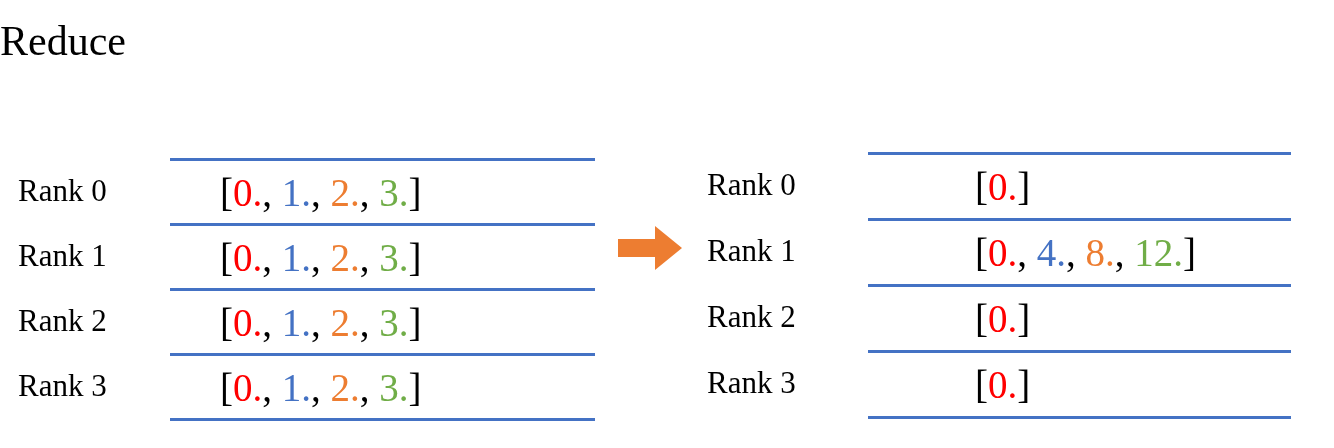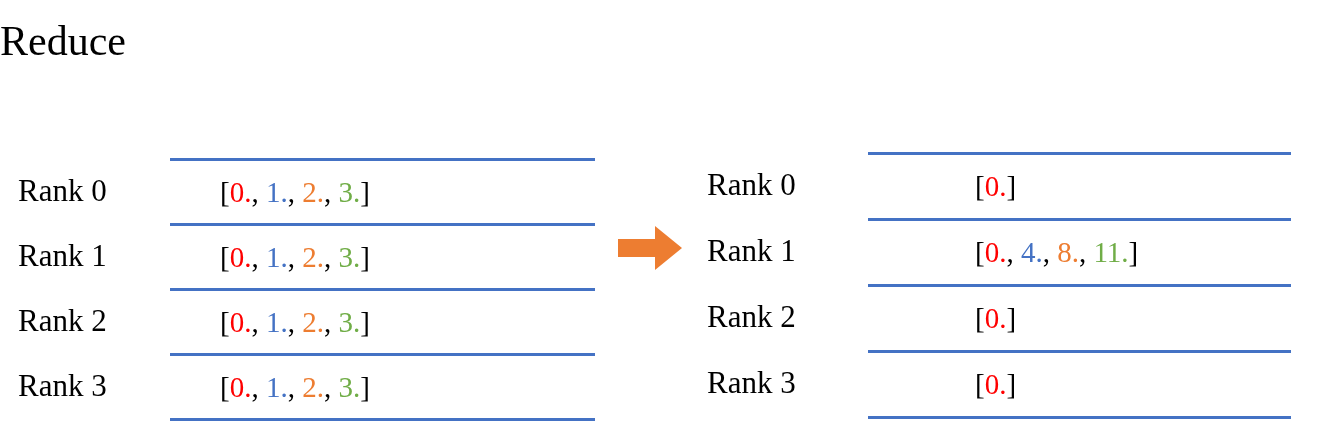--- a/index.html
+++ b/index.html
@@ -37,21 +37,21 @@
     flex: 0 0 auto;
   }
   .panel-before .rank-label { width: 152px; }
   .panel-after  .rank-label { width: 161px; }
 
   .rank-track {
     flex: 1 1 auto;
     border-top: 3px solid var(--line-color, #4472C4);
     display: flex;
     align-items: center;
-    font-size: 29px;
+    font-size: 39px;
     white-space: pre;
   }
   .panel-before .rank-track { padding-left: 50px; }
   .panel-after  .rank-track { padding-left: 107px; }
 
   
   .panel::after {
     content: "";
     display: block;
     height: 0;
@@ -117,21 +117,21 @@
   <div class="rank-row">
     <div class="rank-label">Rank 0</div>
     <div class="rank-track">
       <span><span>[</span><span style="color: rgb(255, 0, 0);">0.</span><span>]</span></span>
     </div>
   </div>
 
   <div class="rank-row">
     <div class="rank-label">Rank 1</div>
     <div class="rank-track">
-      <span><span>[</span><span style="color: rgb(255, 0, 0);">0.</span><span>, </span><span style="color: rgb(68, 114, 196);">4.</span><span>, </span><span style="color: rgb(237, 125, 49);">8.</span><span>, </span><span style="color: rgb(112, 173, 71);">11.</span><span>]</span></span>
+      <span><span>[</span><span style="color: rgb(255, 0, 0);">0.</span><span>, </span><span style="color: rgb(68, 114, 196);">4.</span><span>, </span><span style="color: rgb(237, 125, 49);">8.</span><span>, </span><span style="color: rgb(112, 173, 71);">12.</span><span>]</span></span>
     </div>
   </div>
 
   <div class="rank-row">
     <div class="rank-label">Rank 2</div>
     <div class="rank-track">
       <span><span>[</span><span style="color: rgb(255, 0, 0);">0.</span><span>]</span></span>
     </div>
   </div>
 

